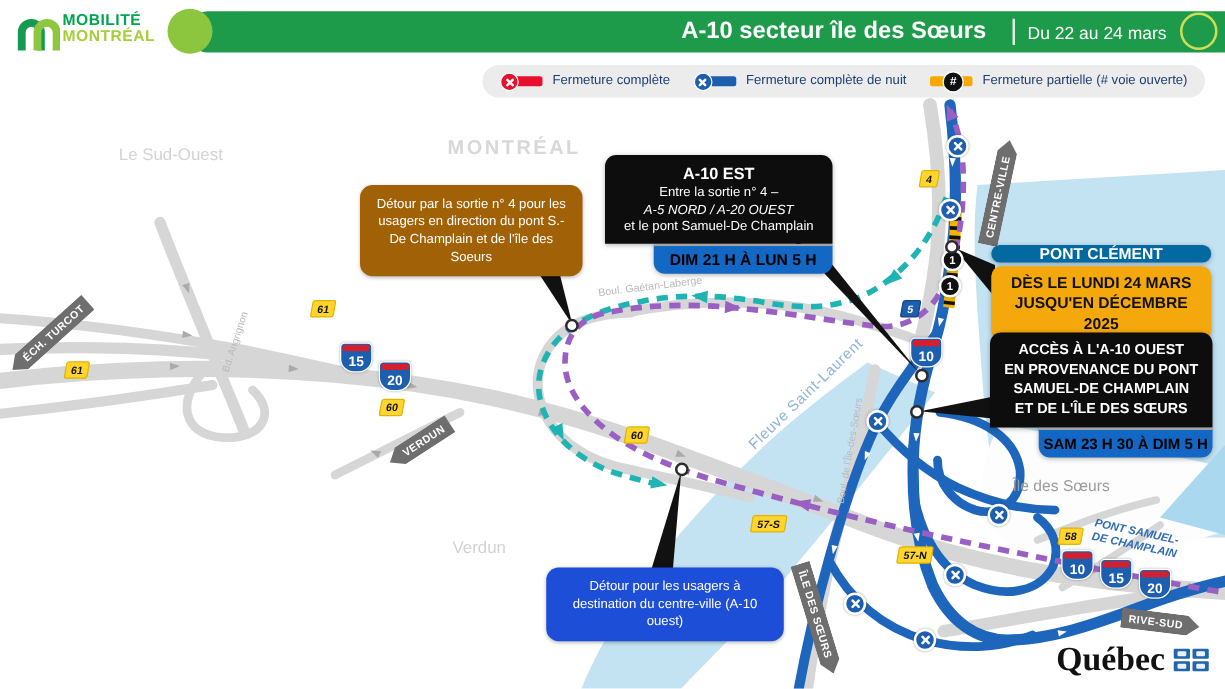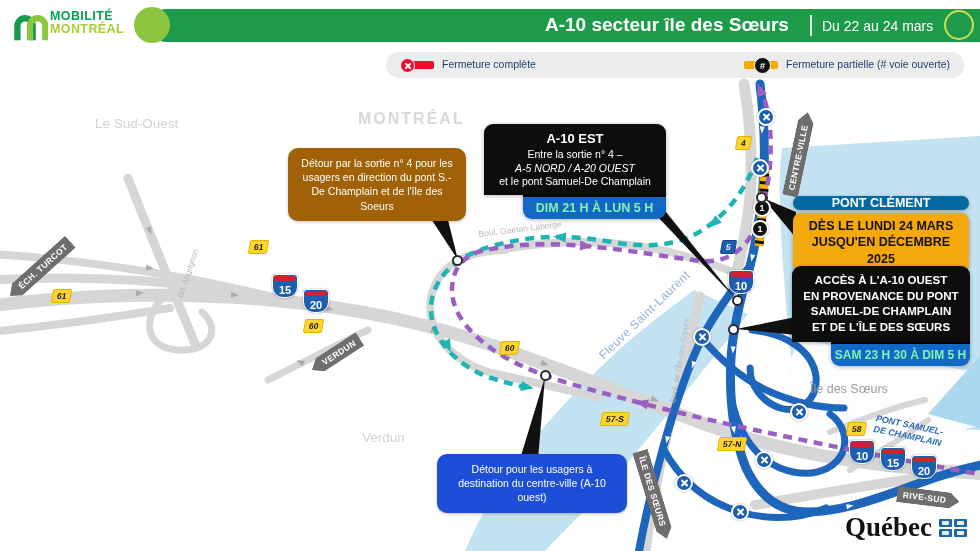--- a/index.html
+++ b/index.html
@@ -55,21 +55,21 @@
   
   .co{position:absolute;border-radius:10px;color:#fff;font-size:10.5px;line-height:1.35;text-align:center;
       padding:8px 9px;box-shadow:0 1px 3px rgba(0,0,0,.25);}
   .co-teal{background:#a16207;}
   .co-purple{background:#1d4ed8;}
   .co-stack{position:absolute;width:182px;text-align:center;filter:drop-shadow(0 1px 2px rgba(0,0,0,.3));}
   .co-black{background:#0d0d0d;color:#fff;border-radius:9px 9px 0 0;padding:7px 8px 6px;}
   .co-black .t{font-size:13px;font-weight:bold;margin-bottom:2px;text-align:center;}
   .co-black .l{font-size:10.5px;line-height:1.3;}
   .co-black .l.it{font-style:italic;}
-  .co-time{background:#1268c4;color:#86efac;font-weight:bold;font-size:12.5px;padding:4px 2px;border-radius:0 0 9px 9px;border-top:2px solid #000000;margin-left:39px;}
+  .co-time{background:#1268c4;color:#000000;font-weight:bold;font-size:12.5px;padding:4px 2px;border-radius:0 0 9px 9px;border-top:2px solid #a3a3a3;margin-left:39px;}
   .co-head{background:#0369a1;color:#fff;font-weight:bold;font-size:12.5px;padding:0 4px;border-radius:8px;}
   .co-yellow{background:#f5a80c;color:#111;font-weight:bold;font-size:12.5px;line-height:1.3;padding:5px 4px;border-radius:8px;margin-top:3px;}
   .co-blk2{background:#0d0d0d;color:#fff;font-weight:bold;font-size:11.5px;line-height:1.35;padding:7px 4px;border-radius:9px 9px 0 0;}
   
   .qc{position:absolute;left:845px;top:512px;display:flex;align-items:center;gap:7px;}
   .qc .word{font-family:"Liberation Serif",serif;font-weight:bold;font-size:27px;color:#111;}
   .qflag{display:grid;grid-template-columns:13px 13px;grid-template-rows:8px 8px;gap:2px;}
   .qflag b{background:#2166ad;border-radius:1px;position:relative;}
   .qflag b::after{content:"";position:absolute;left:3px;right:3px;top:2px;bottom:2px;background:#fff;opacity:.9;border-radius:1px;}
 </style>
@@ -272,20 +272,27 @@
   <div class="legend">
     <div class="leg">
       <span class="lic">
         <i class="bar" style="background:#e8112d;"></i>
           <i class="cir cx" style="background:#e8112d;"></i>
       </span>
       <span>Fermeture complète</span>
     </div>
     <div class="leg">
       <span class="lic">
+        <i class="bar" style="background:#1d5fae;"></i>
+          <i class="cir cx" style="background:#1d5fae;"></i>
+      </span>
+      <span>Fermeture complète de nuit</span>
+    </div>
+    <div class="leg">
+      <span class="lic">
         <i class="bar" style="left:0;width:34px;background:#f7a900;"></i>
         <i class="hash">#</i>
       </span>
       <span>Fermeture partielle (# voie ouverte)</span>
     </div>
   </div>
 
   <div class="qc">
     <span class="word">Québec</span>
     <span class="qflag">

